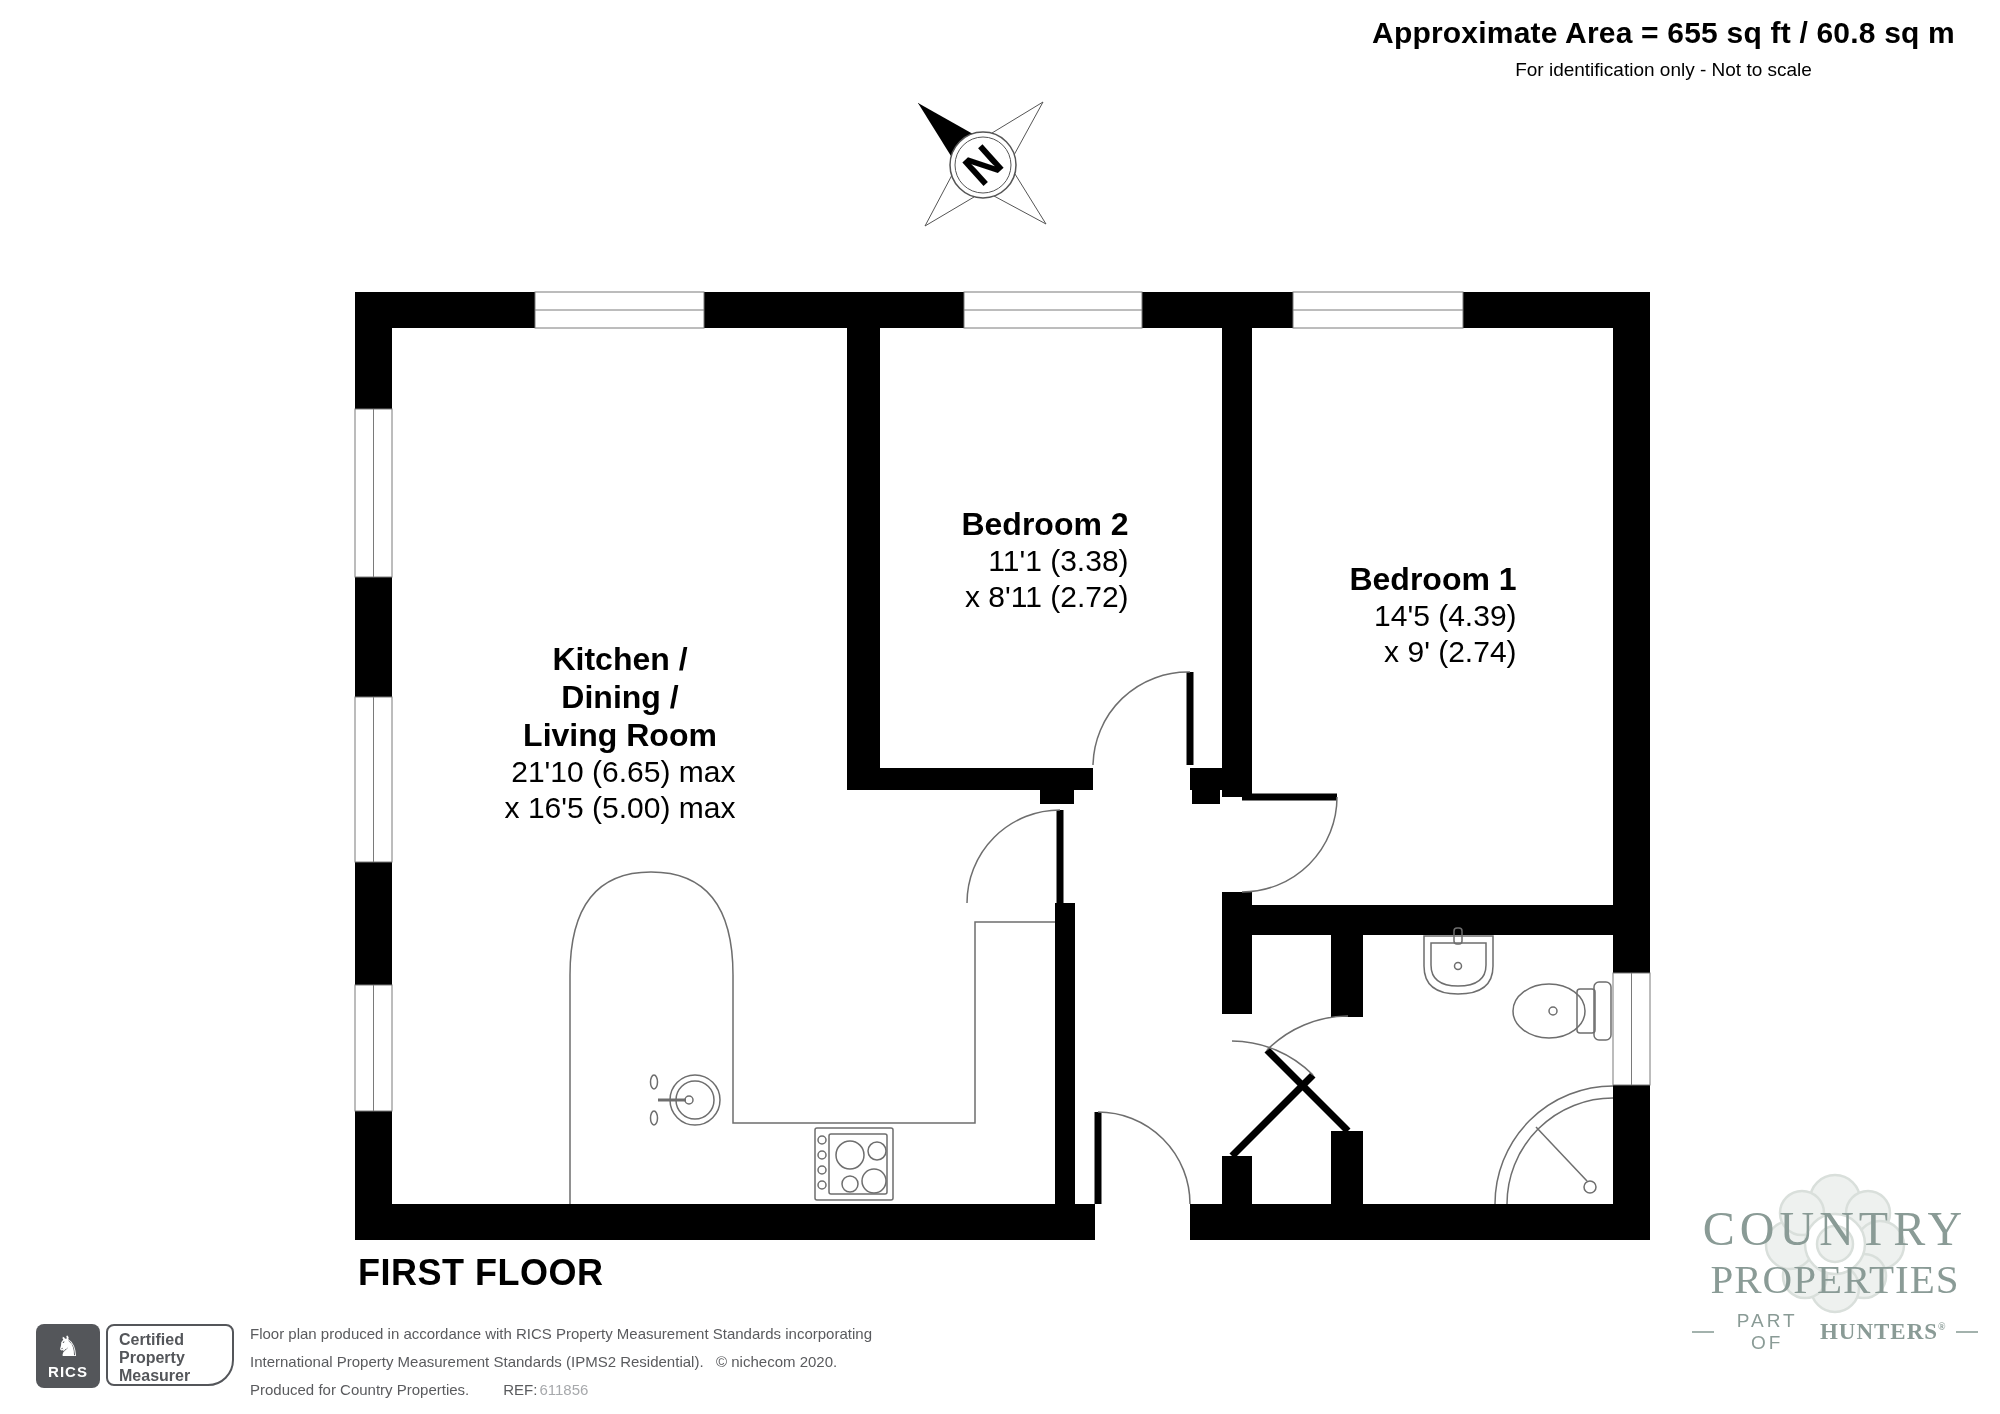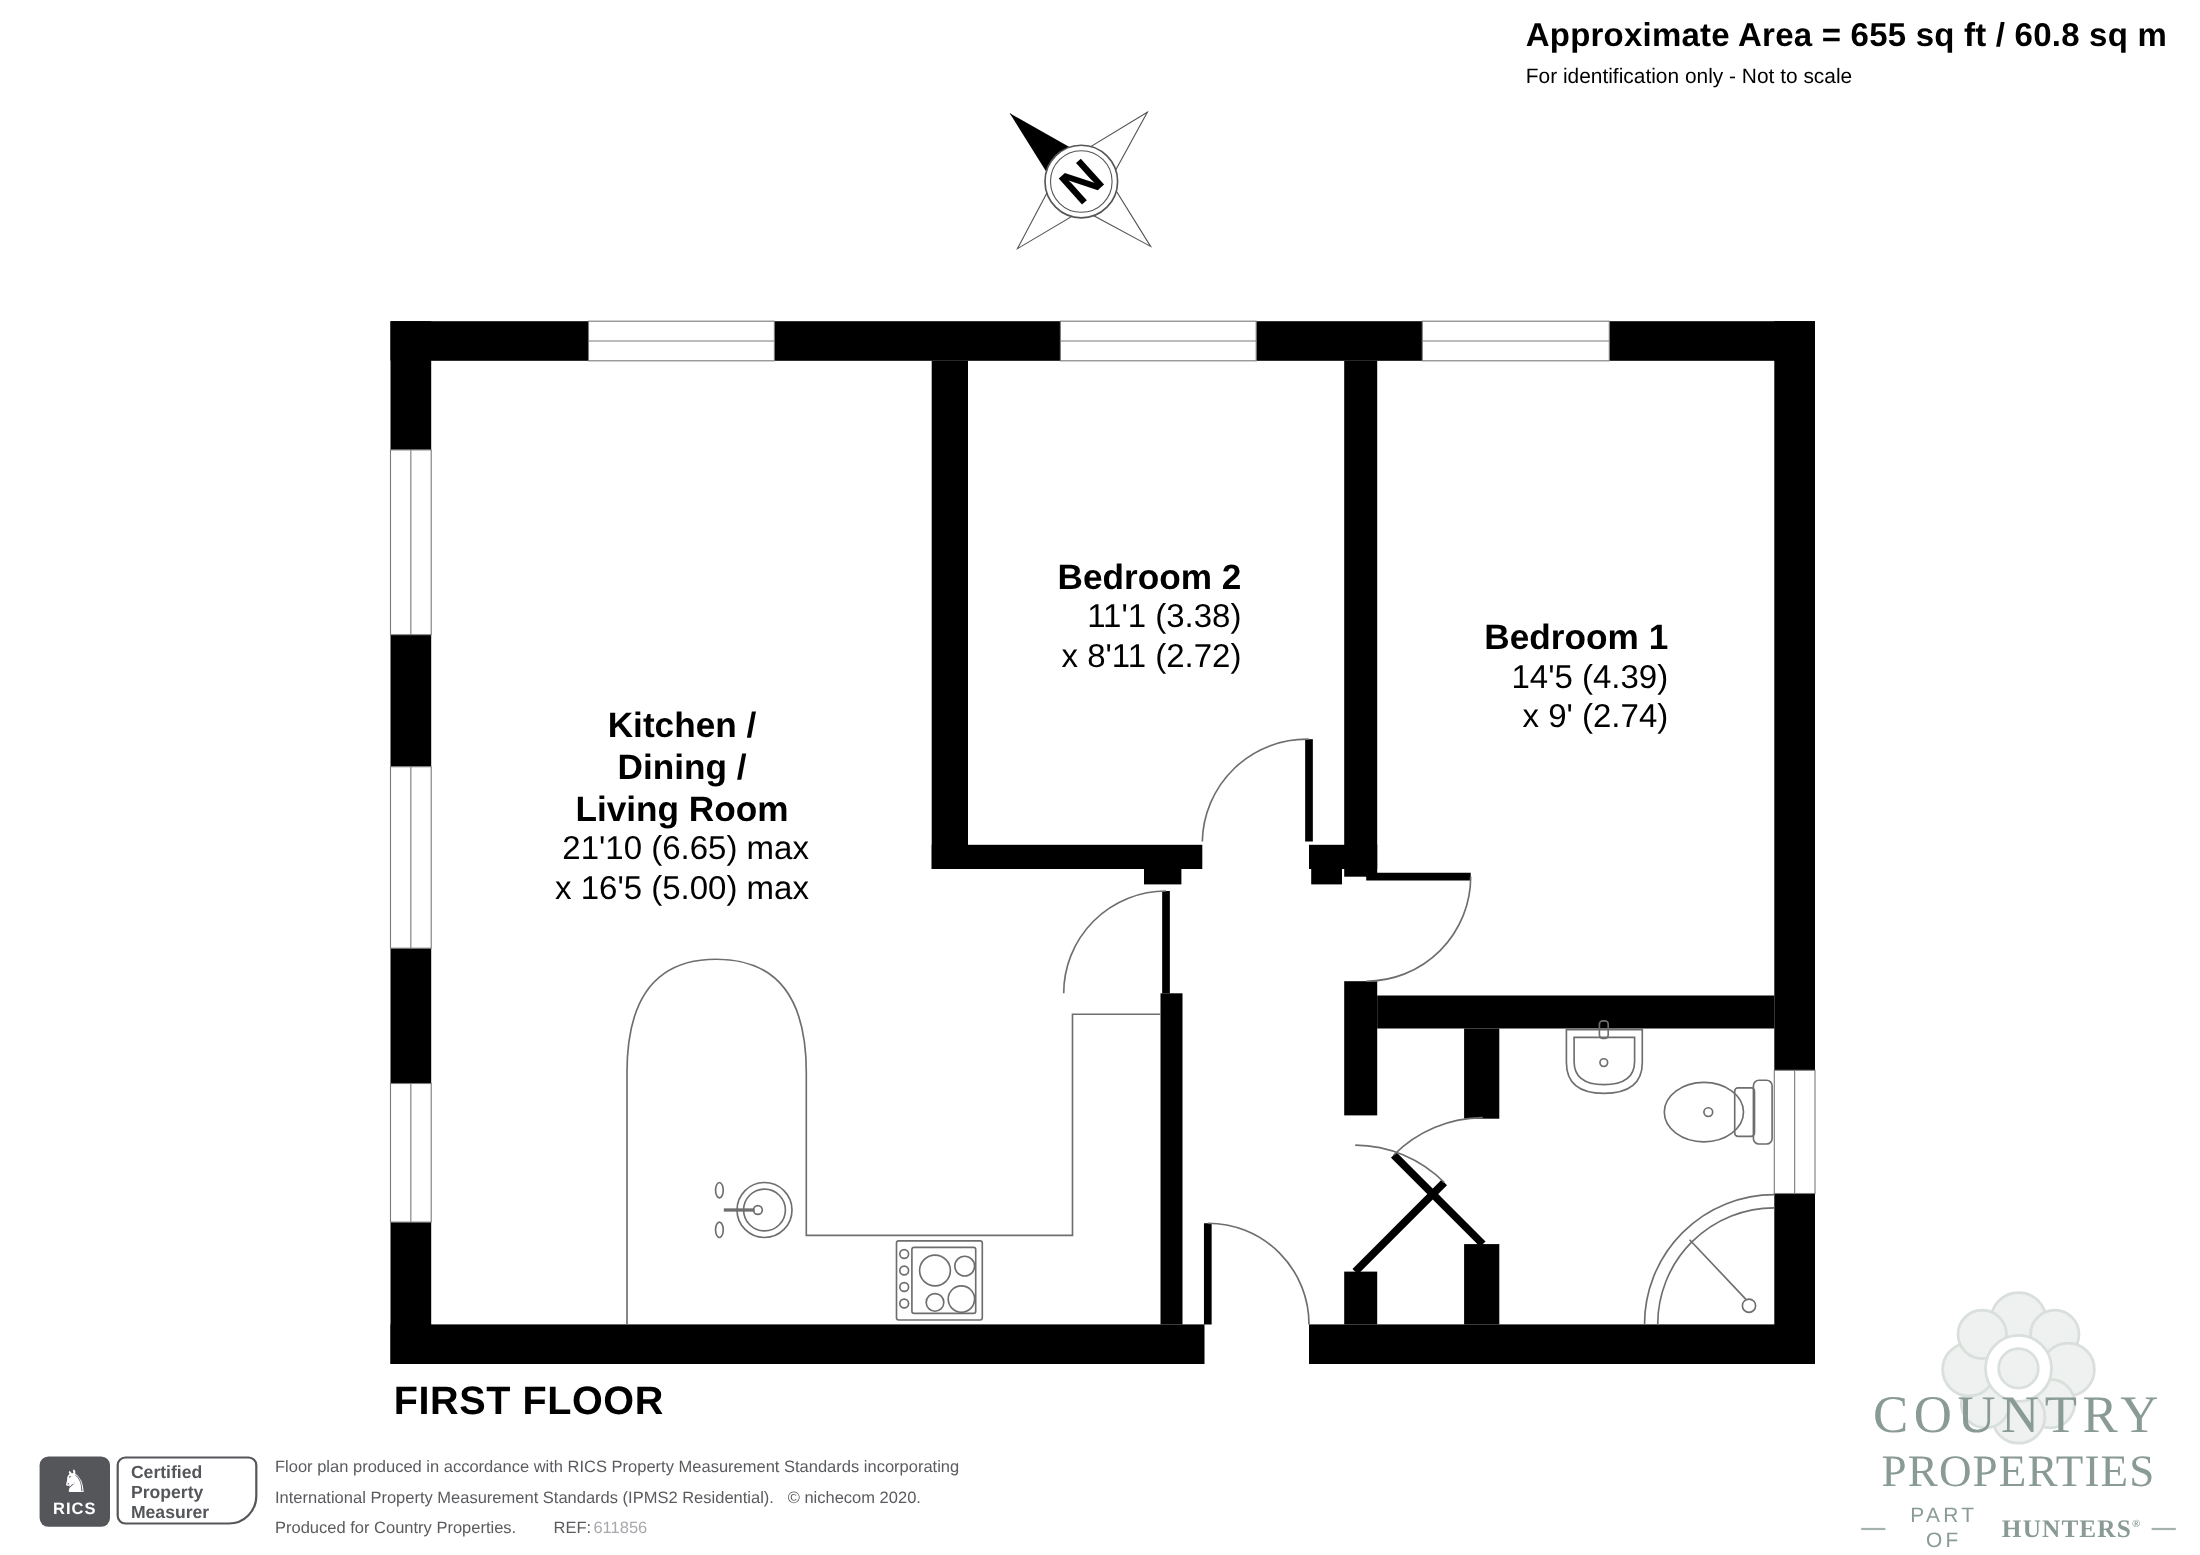--- a/index.html
+++ b/index.html
@@ -3,21 +3,21 @@
 <meta charset="utf-8">
 <style>
   html,body{margin:0;padding:0;background:#ffffff;}
   #stage{position:relative;width:2000px;height:1414px;background:#ffffff;overflow:hidden;
          font-family:"Liberation Sans",sans-serif;color:#000;}
   #plan-svg{position:absolute;left:0;top:0;width:2000px;height:1414px;}
 
   .lbl{position:absolute;}
 
   
-  .area-block{right:30px;top:16px;text-align:left;}
+  .area-block{right:45px;top:16px;text-align:center;}
   .area-main{font-size:30px;font-weight:bold;letter-spacing:0.2px;}
   .area-sub{font-size:19px;margin-top:9px;font-weight:normal;}
 
   
   .room-label{text-align:center;transform:translateX(-50%);white-space:nowrap;}
   .room-name{font-size:32px;font-weight:bold;line-height:38px;}
   .room-dim{font-size:30px;line-height:36px;text-align:right;}
   .kitchen-label{left:620px;top:640px;}
   .bedroom2-label{left:1045px;top:505px;}
   .bedroom1-label{left:1433px;top:560px;}
@@ -34,21 +34,21 @@
   .certified-line{font-size:16px;font-weight:bold;color:#54565a;line-height:18px;}
 
   .disclaimer{left:250px;top:1320px;}
   .disc-line{font-size:15px;color:#5a5b5e;line-height:28px;white-space:pre;}
   .ref-label{margin-left:34px;}
   .ref-value{color:#a7a9ac;margin-left:2px;}
 
   
   .brand{left:1692px;top:1160px;width:286px;text-align:center;}
   .brand-emblem{position:absolute;left:68px;top:8px;z-index:0;}
-  .brand-line1{position:relative;z-index:1;margin-top:102px;font-family:"Liberation Serif",serif;
+  .brand-line1{position:relative;z-index:1;margin-top:44px;font-family:"Liberation Serif",serif;
                font-size:48px;letter-spacing:5px;color:#8a9b96;line-height:50px;}
   .brand-line2{position:relative;z-index:1;font-family:"Liberation Serif",serif;
                font-size:41px;letter-spacing:1px;color:#8a9b96;line-height:50px;}
   .brand-partof{position:relative;z-index:1;margin-top:6px;display:flex;align-items:center;
                 justify-content:center;gap:9px;color:#8a9b96;}
   .brand-dash{width:26px;border-top:2px solid #a3b2ad;}
   .partof-text{font-size:19px;letter-spacing:3px;}
   .network-text{font-family:"Liberation Serif",serif;font-size:23px;font-weight:bold;letter-spacing:1px;}
   .reg-mark{font-size:10px;vertical-align:super;}
 </style>

